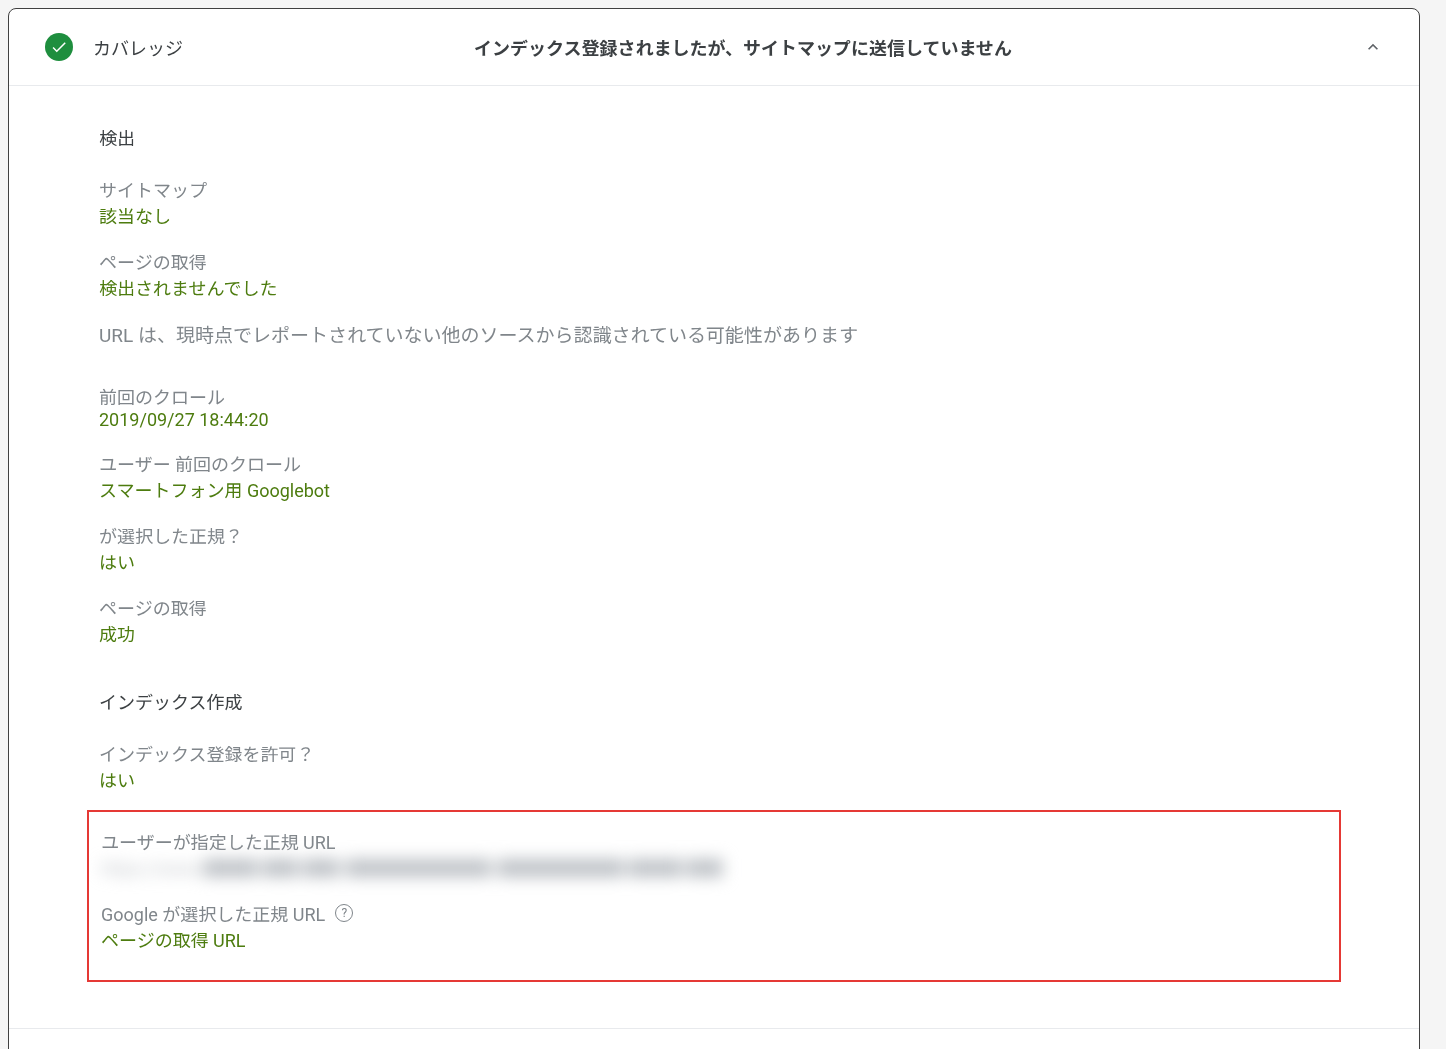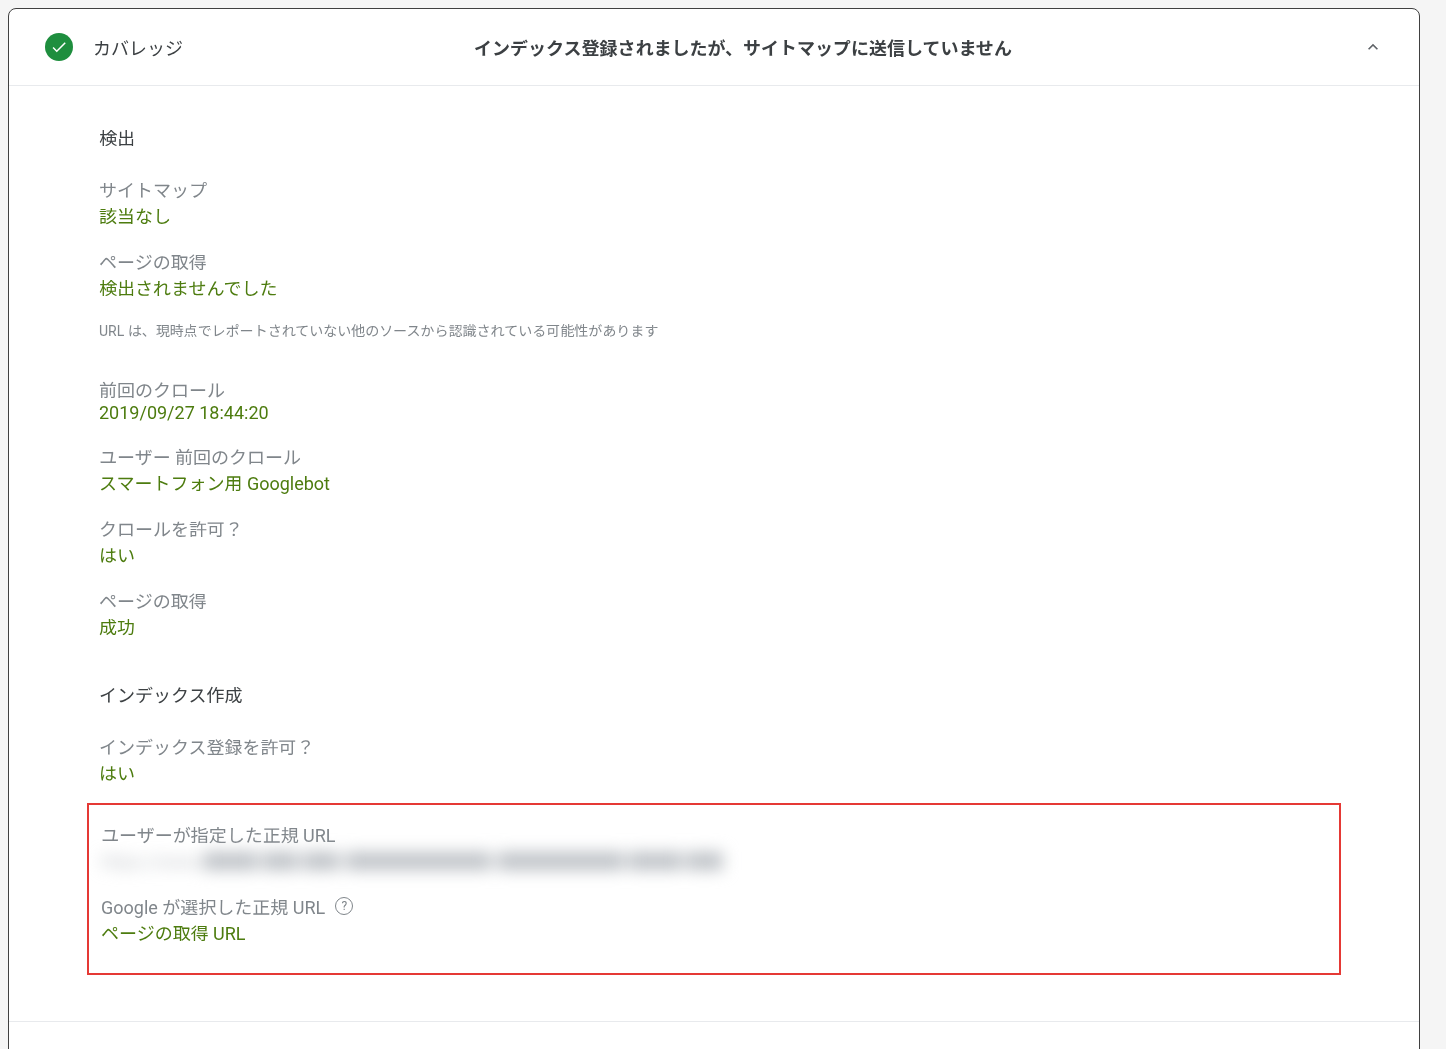--- a/index.html
+++ b/index.html
@@ -89,21 +89,21 @@
       gap: 10px;
       flex-shrink: 0;
     }
     .row-value {
       font-size: 18px;
       color: #4d7c0f;
       font-weight: 400;
       flex: 1;
     }
     .note {
-      font-size: 14px;
+      font-size: 19px;
       color: #80868b;
       margin-bottom: 36px;
       margin-top: 6px;
     }
     .section-gap {
       margin-top: 42px;
     }
     .highlight-box {
       border: 2px solid #e53935;
       padding: 16px 0 8px 3px;
@@ -181,21 +181,21 @@
 
     <div class="row">
       <div class="row-label">前回のクロール</div>
       <div class="row-value">2019/09/27 18:44:20</div>
     </div>
     <div class="row">
       <div class="row-label">ユーザー 前回のクロール</div>
       <div class="row-value">スマートフォン用 Googlebot</div>
     </div>
     <div class="row">
-      <div class="row-label">クロールを許可？</div>
+      <div class="row-label">が選択した正規？</div>
       <div class="row-value">はい</div>
     </div>
     <div class="row">
       <div class="row-label">ページの取得</div>
       <div class="row-value">成功</div>
     </div>
 
     <div class="section-heading section-gap">インデックス作成</div>
     <div class="row">
       <div class="row-label">インデックス登録を許可？</div>

